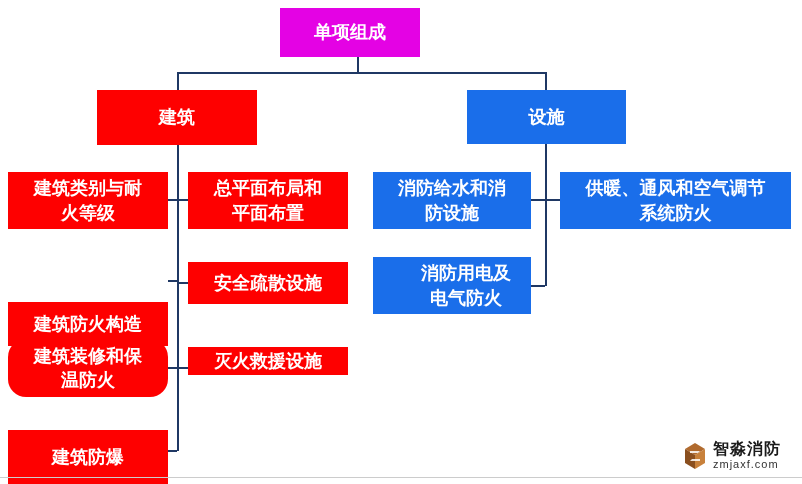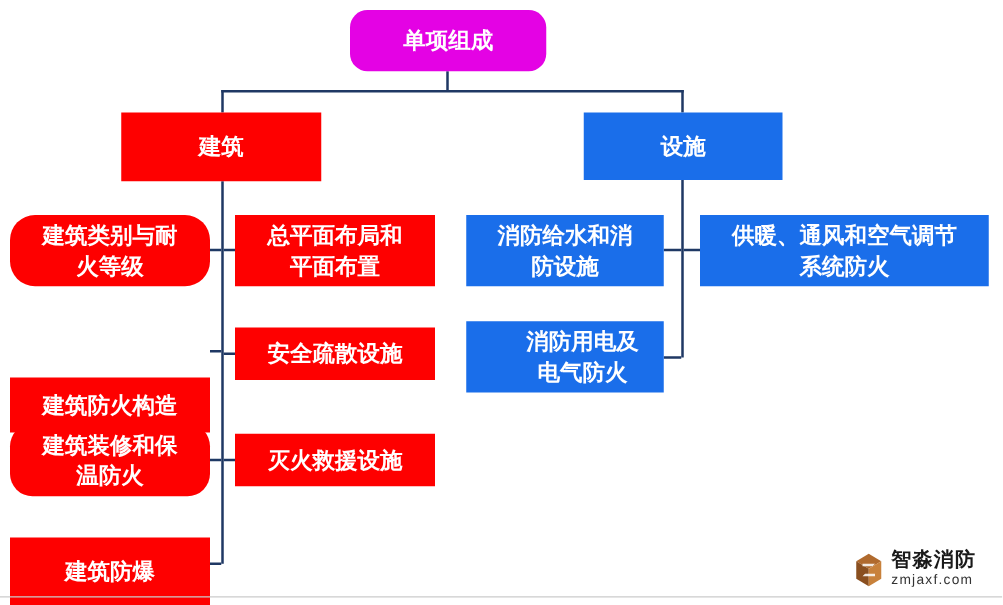--- a/index.html
+++ b/index.html
@@ -51,34 +51,34 @@
   <div class="line" style="left:179px;top:282px;width:9px;height:2px;"></div>
   <div class="line" style="left:168px;top:367px;width:9px;height:2px;"></div>
   <div class="line" style="left:179px;top:367px;width:9px;height:2px;"></div>
   <div class="line" style="left:168px;top:450px;width:9px;height:2px;"></div>
 
   <div class="line" style="left:545px;top:144px;width:2px;height:142px;"></div>
   <div class="line" style="left:531px;top:199px;width:14px;height:2px;"></div>
   <div class="line" style="left:547px;top:199px;width:13px;height:2px;"></div>
   <div class="line" style="left:531px;top:285px;width:14px;height:2px;"></div>
 
-  <div class="node magenta" style="left:280px;top:8px;width:157px;height:49px;border-radius:14px;">单项组成</div>
+  <div class="node magenta" style="left:280px;top:8px;width:140px;height:49px;">单项组成</div>
 
   <div class="node red" style="left:97px;top:90px;width:160px;height:55px;">建筑</div>
 
   <div class="node blue" style="left:467px;top:90px;width:159px;height:54px;text-align:center;">设施</div>
 
-  <div class="node red" style="left:8px;top:172px;width:160px;height:57px;border-radius:20px;">建筑类别与耐火等级</div>
+  <div class="node red" style="left:8px;top:172px;width:160px;height:57px;">建筑类别与耐火等级</div>
   <div class="node red" style="left:8px;top:259px;width:160px;height:44px;margin-top:43px;">建筑防火构造</div>
   <div class="node red" style="left:8px;top:339px;width:160px;height:58px;border-radius:18px;">建筑装修和保温防火</div>
   <div class="node red" style="left:8px;top:430px;width:160px;height:54px;">建筑防爆</div>
 
   <div class="node red" style="left:188px;top:172px;width:160px;height:57px;">总平面布局和平面布置</div>
   <div class="node red" style="left:188px;top:262px;width:160px;height:42px;">安全疏散设施</div>
-  <div class="node red" style="left:188px;top:347px;width:160px;height:42px;">灭火救援设施</div>
+  <div class="node red" style="left:188px;top:347px;width:160px;height:28px;">灭火救援设施</div>
 
   <div class="node blue" style="left:373px;top:172px;width:158px;height:57px;">消防给水和消防设施</div>
   <div class="node blue" style="left:373px;top:257px;width:158px;height:57px;padding-left:46px;">消防用电及电气防火</div>
 
   <div class="node blue" style="left:560px;top:172px;width:231px;height:57px;">供暖、通风和空气调节系统防火</div>
 
   <div class="watermark">
     <svg width="24" height="28" viewBox="0 0 24 28">
       <polygon points="12,1 22,7 12,13 2,7" fill="#B06A2E"></polygon>
       <polygon points="2,7 12,13 12,27 2,21" fill="#8A4F1F"></polygon>

